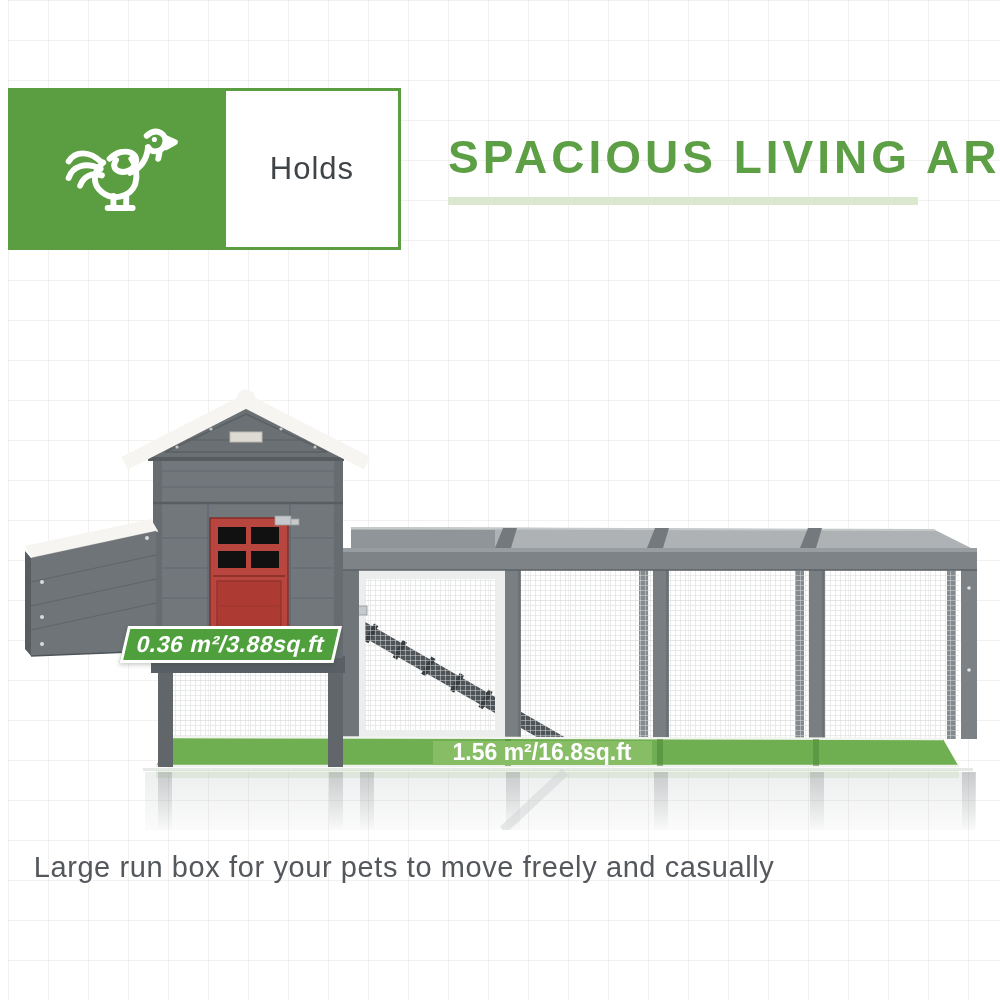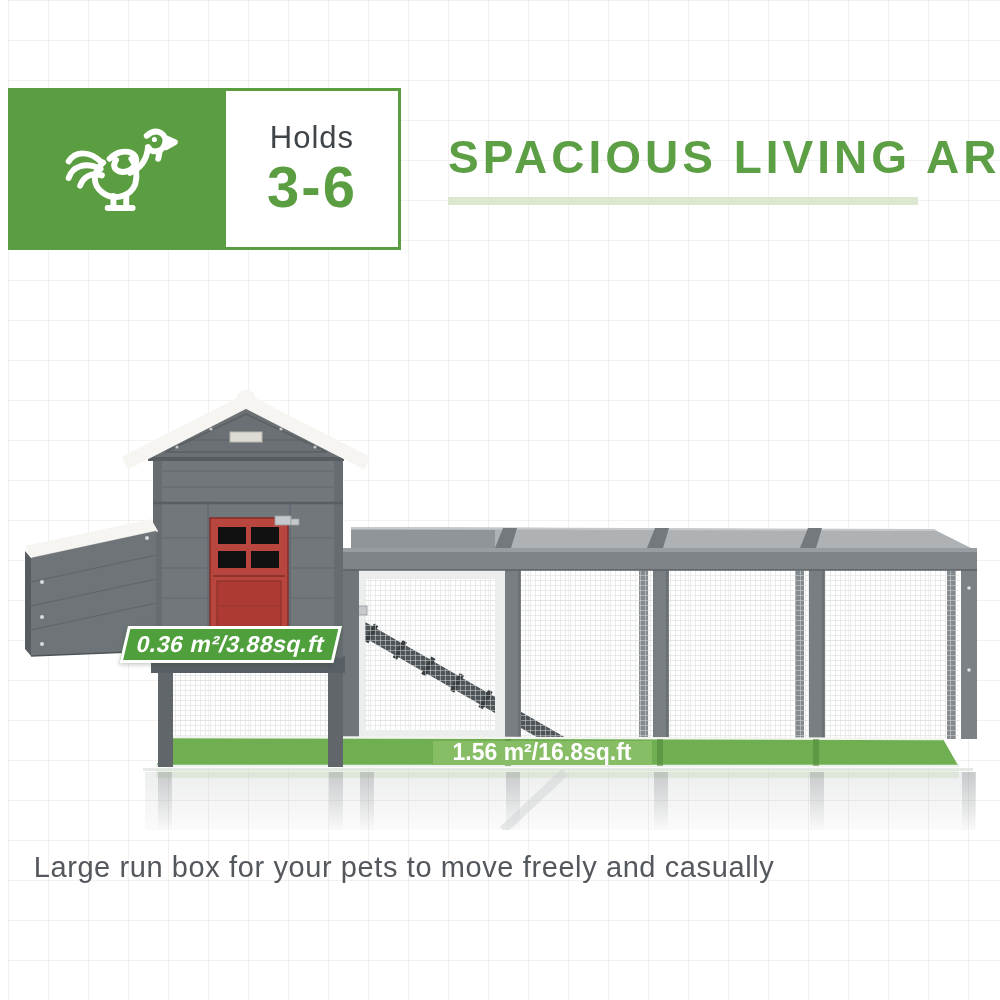--- a/index.html
+++ b/index.html
@@ -73,21 +73,20 @@
         <path d="M40 45 C 32 52 31 62 39 68 C 48 75 61 72 65 62 C 67 55 66 47 62 42"></path>
         <path d="M48 71 L48 80 M43.5 80.5 L53 80.5"></path>
         <path d="M58 70 L58 80 M53.5 80.5 L63 80.5"></path>
       </g>
       <circle cx="80" cy="27" r="2" fill="#ffffff" stroke="none"></circle>
     </svg>
   </div>
 
   <div class="badge-white">
     <div class="badge-word">Holds</div>
-    <div class="badge-number">3-6</div>
   </div>
 
   <div class="headline">
     <div class="headline-title">SPACIOUS LIVING AREA</div>
     <div class="headline-rule"></div>
   </div>
 
   <div class="product">
     <svg viewBox="0 0 1000 460" width="1000" height="460">
       <defs>

